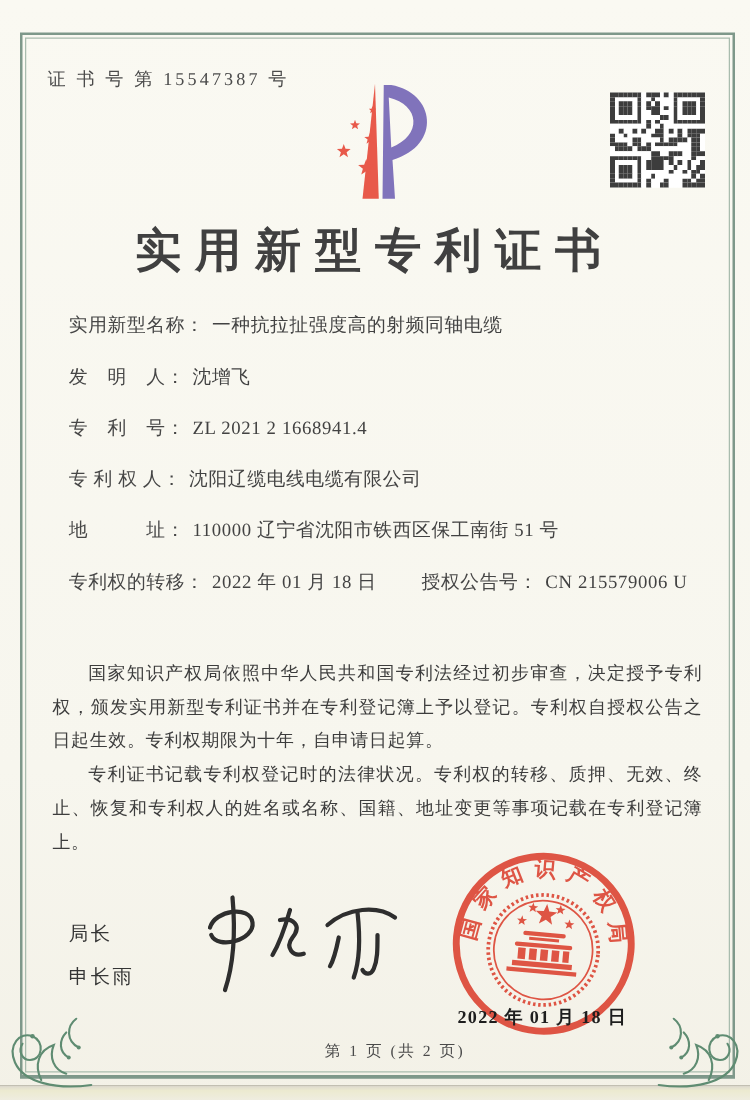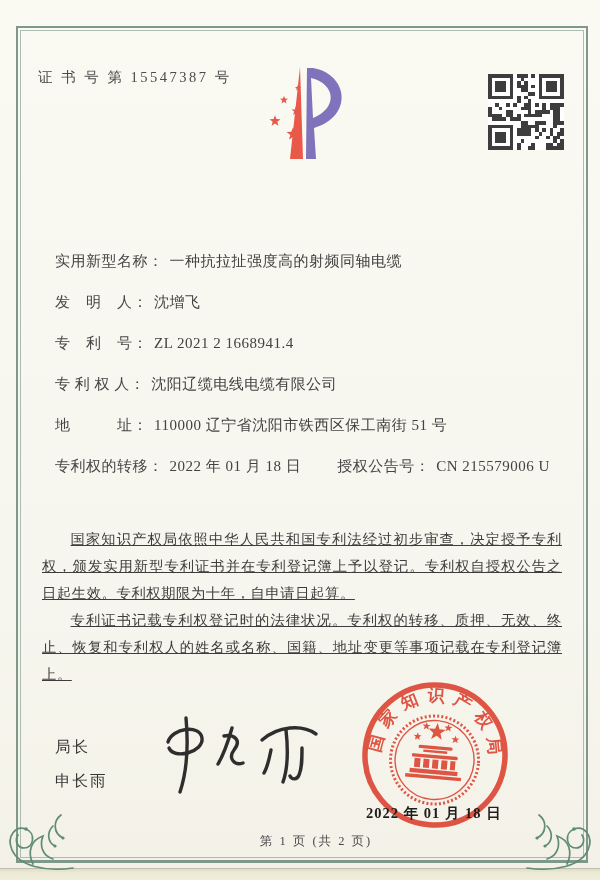--- a/index.html
+++ b/index.html
@@ -9,38 +9,38 @@
     font-family:"Liberation Serif","DejaVu Serif",serif;
     color:#3c3c3c;
   }
   .page{position:absolute;inset:0;background:linear-gradient(180deg,#faf9f2 0%,#f7f6ee 70%,#f3f1e7 100%);}
   
   .frame{position:absolute;left:16px;top:26px;width:568px;height:832px;
     border:2px solid #7e988a;}
   .frame-inner{position:absolute;inset:2px;border:1px solid #a9bcae;}
   .frame{border-bottom-width:3px;}
 
-  .cert-no{position:absolute;left:38px;top:68px;font-size:14.5px;letter-spacing:2.5px;color:#4b4b4b;}
+  .cert-no{position:absolute;left:38px;top:54px;font-size:14.5px;letter-spacing:2.5px;color:#4b4b4b;}
 
   .logo{position:absolute;left:250px;top:62px;width:104px;height:106px;}
   .qr{position:absolute;left:488px;top:74px;width:76px;height:76px;background:#fff;
       display:grid;grid-template-columns:repeat(21,1fr);grid-template-rows:repeat(21,1fr);}
   .qr div{background:#fff;} .qr div.on{background:#3d3d3d;}
 
   .title{position:absolute;left:0;top:176px;width:100%;text-align:center;
     font-size:37px;font-weight:600;letter-spacing:11px;color:#404040;}
 
   .fields{position:absolute;left:55px;top:253px;right:38px;font-size:15px;color:#424242;}
   .field-row{margin-bottom:25px;line-height:16px;letter-spacing:0.5px;}
   .field-row .lbl{color:#464646;margin-top:33px;}
   .field-row .val{margin-left:6px;}
   .grant-right{margin-left:36px;}
 
   .body-text{position:absolute;left:42px;right:38px;top:526px;
-    font-size:14.3px;line-height:27px;color:#3d3d3d;text-align:justify;letter-spacing:0.6px;text-decoration:underline;}
+    font-size:14.3px;line-height:27px;color:#3d3d3d;text-align:justify;letter-spacing:0.6px;}
   .body-text p{margin:0;text-indent:2em;}
 
   .signer{position:absolute;left:55px;top:737px;font-size:15.5px;color:#353535;letter-spacing:2px;}
   .signer div{margin-bottom:13px;}
   .signature-svg{position:absolute;left:146px;top:708px;width:195px;height:98px;}
 
   .seal{position:absolute;left:360px;top:680px;width:150px;height:150px;
     transform:rotate(5deg);opacity:0.9;z-index:2;}
   .seal-date{position:absolute;left:366px;top:804px;z-index:3;font-size:14.5px;
     color:#1e1e1e;font-weight:600;letter-spacing:1px;}
@@ -516,20 +516,21 @@
       <div></div>
       <div></div>
       <div></div>
       <div class="on"></div>
       <div class="on"></div>
       <div class="on"></div>
       <div class="on"></div>
       <div class="on"></div>
     </div>
 
+  <div class="title">实用新型专利证书</div>
 
   <div class="fields">
     <div class="field-row">
       <span class="lbl">实用新型名称：</span><span class="val">一种抗拉扯强度高的射频同轴电缆</span>
     </div>
     <div class="field-row">
       <span class="lbl">发　明　人：</span><span class="val">沈增飞</span>
     </div>
     <div class="field-row">
       <span class="lbl">专　利　号：</span><span class="val">ZL 2021 2 1668941.4</span>

